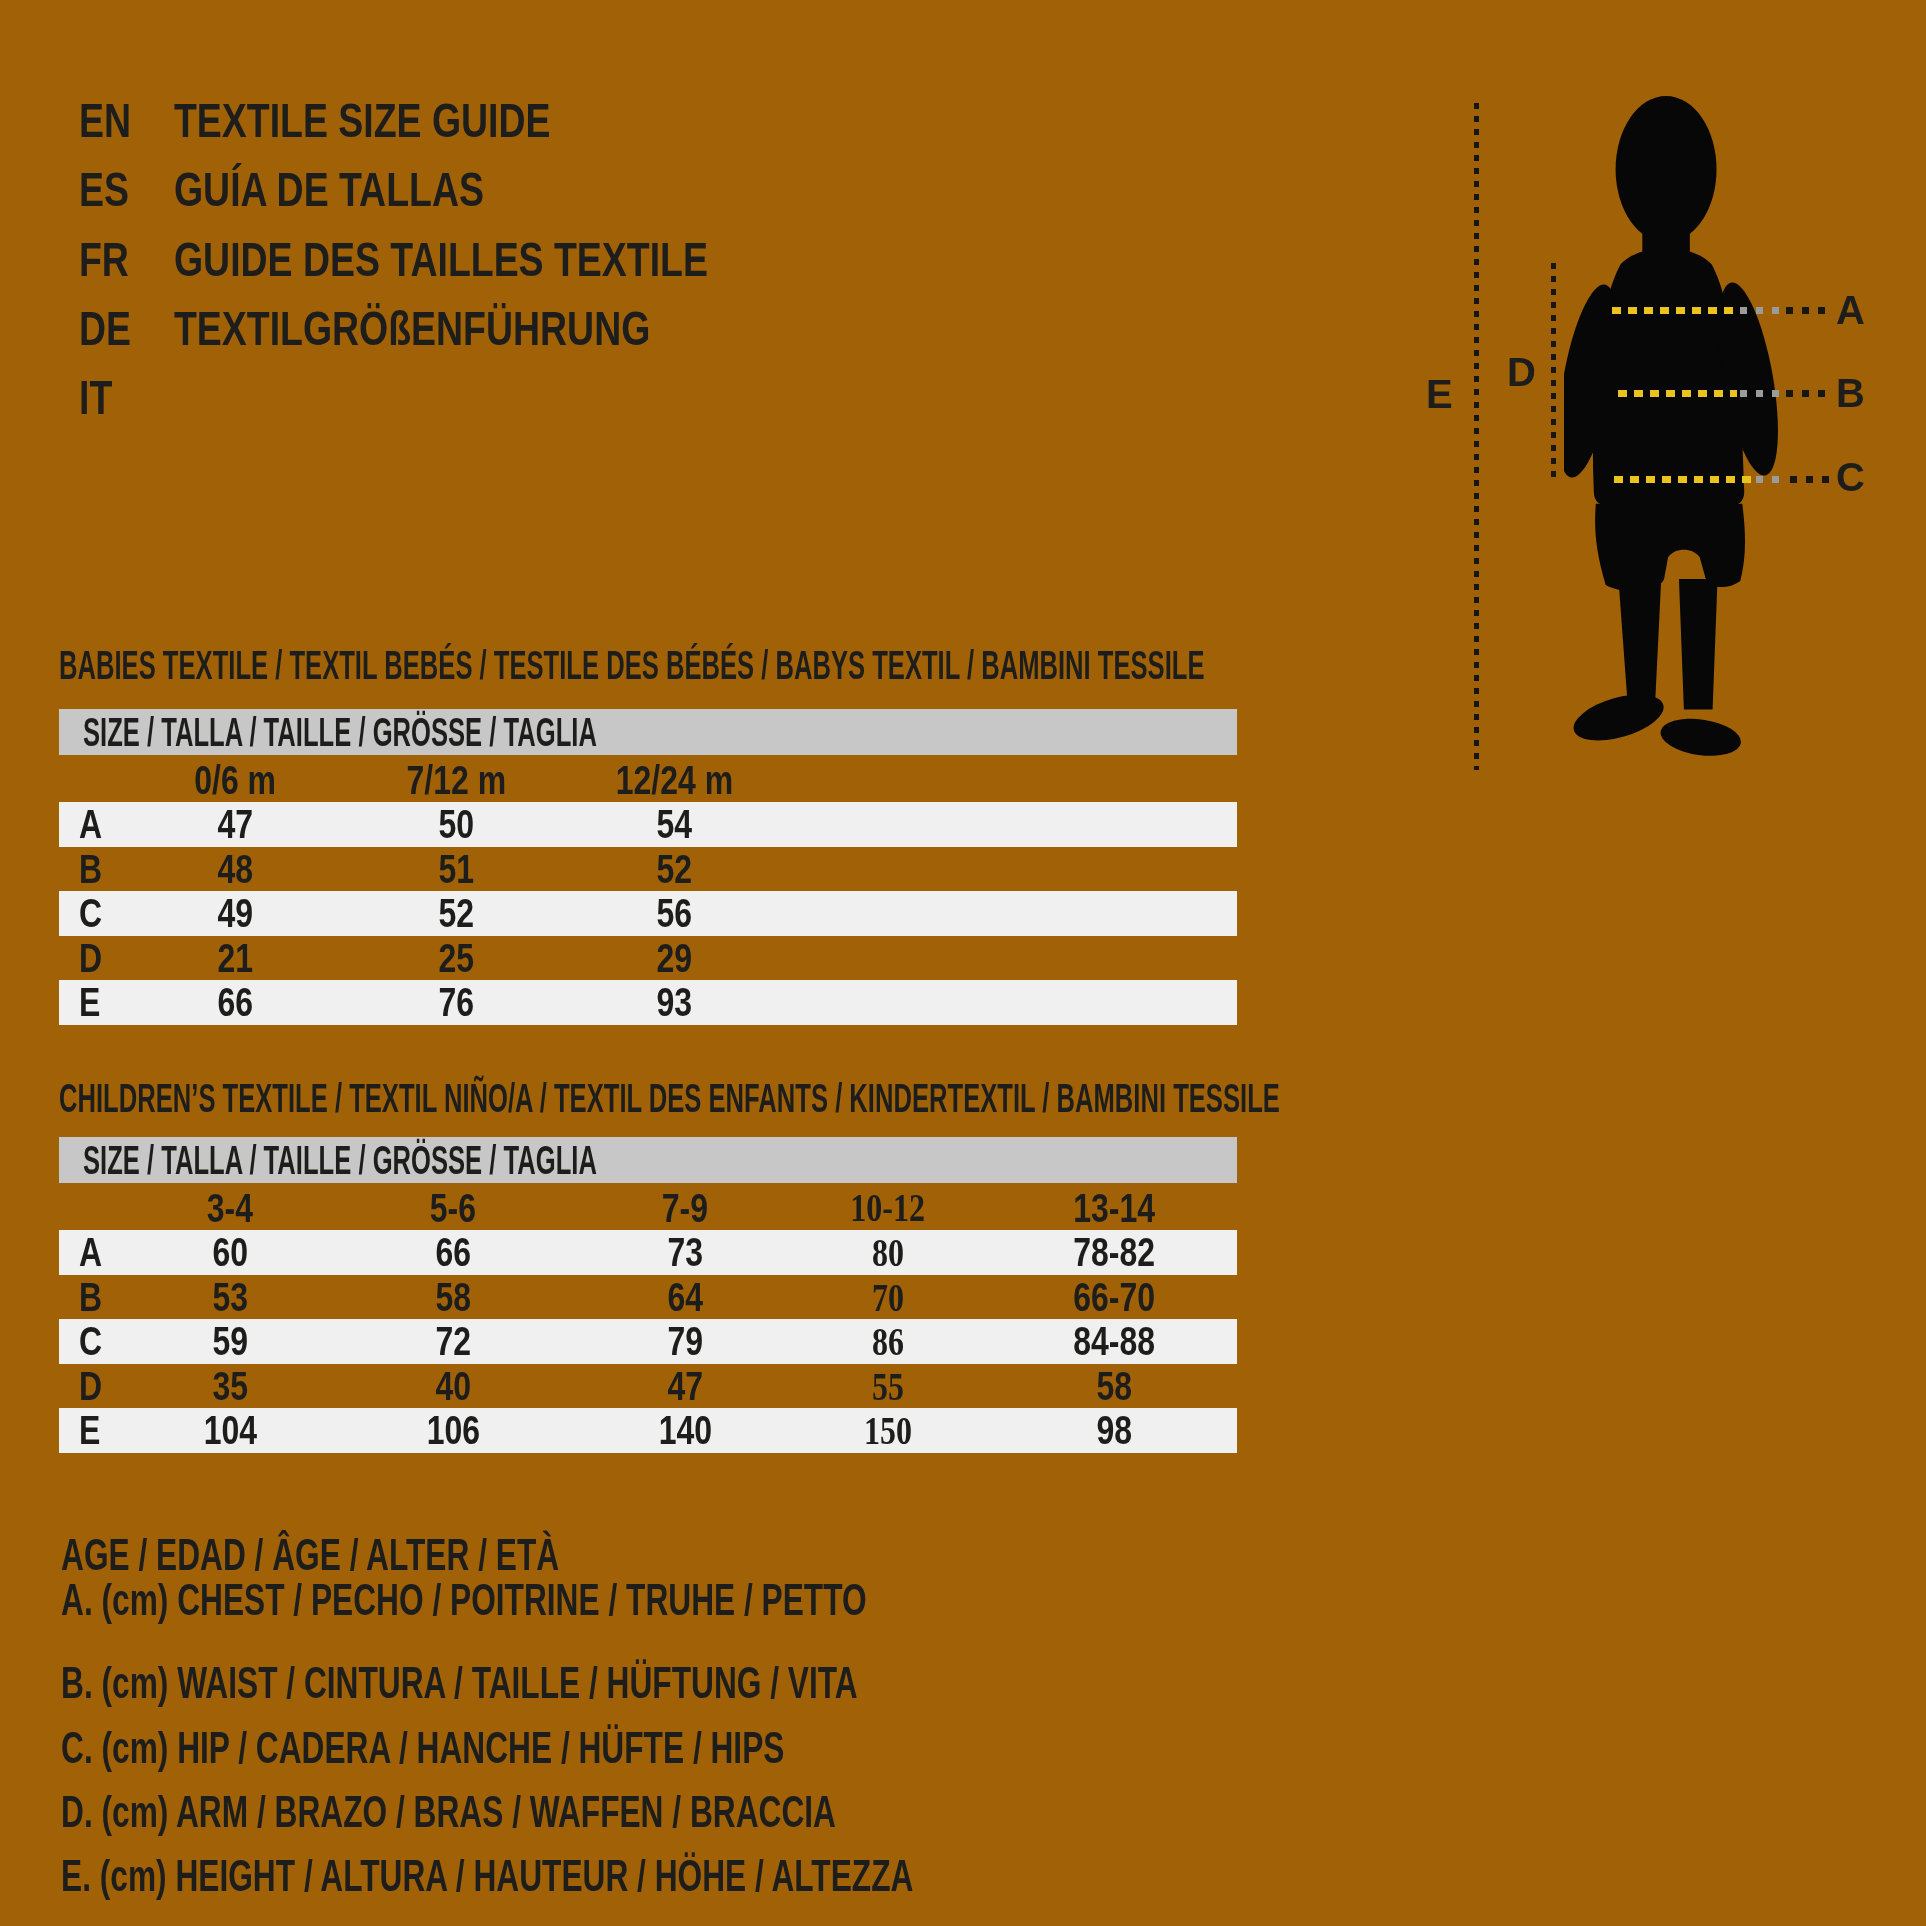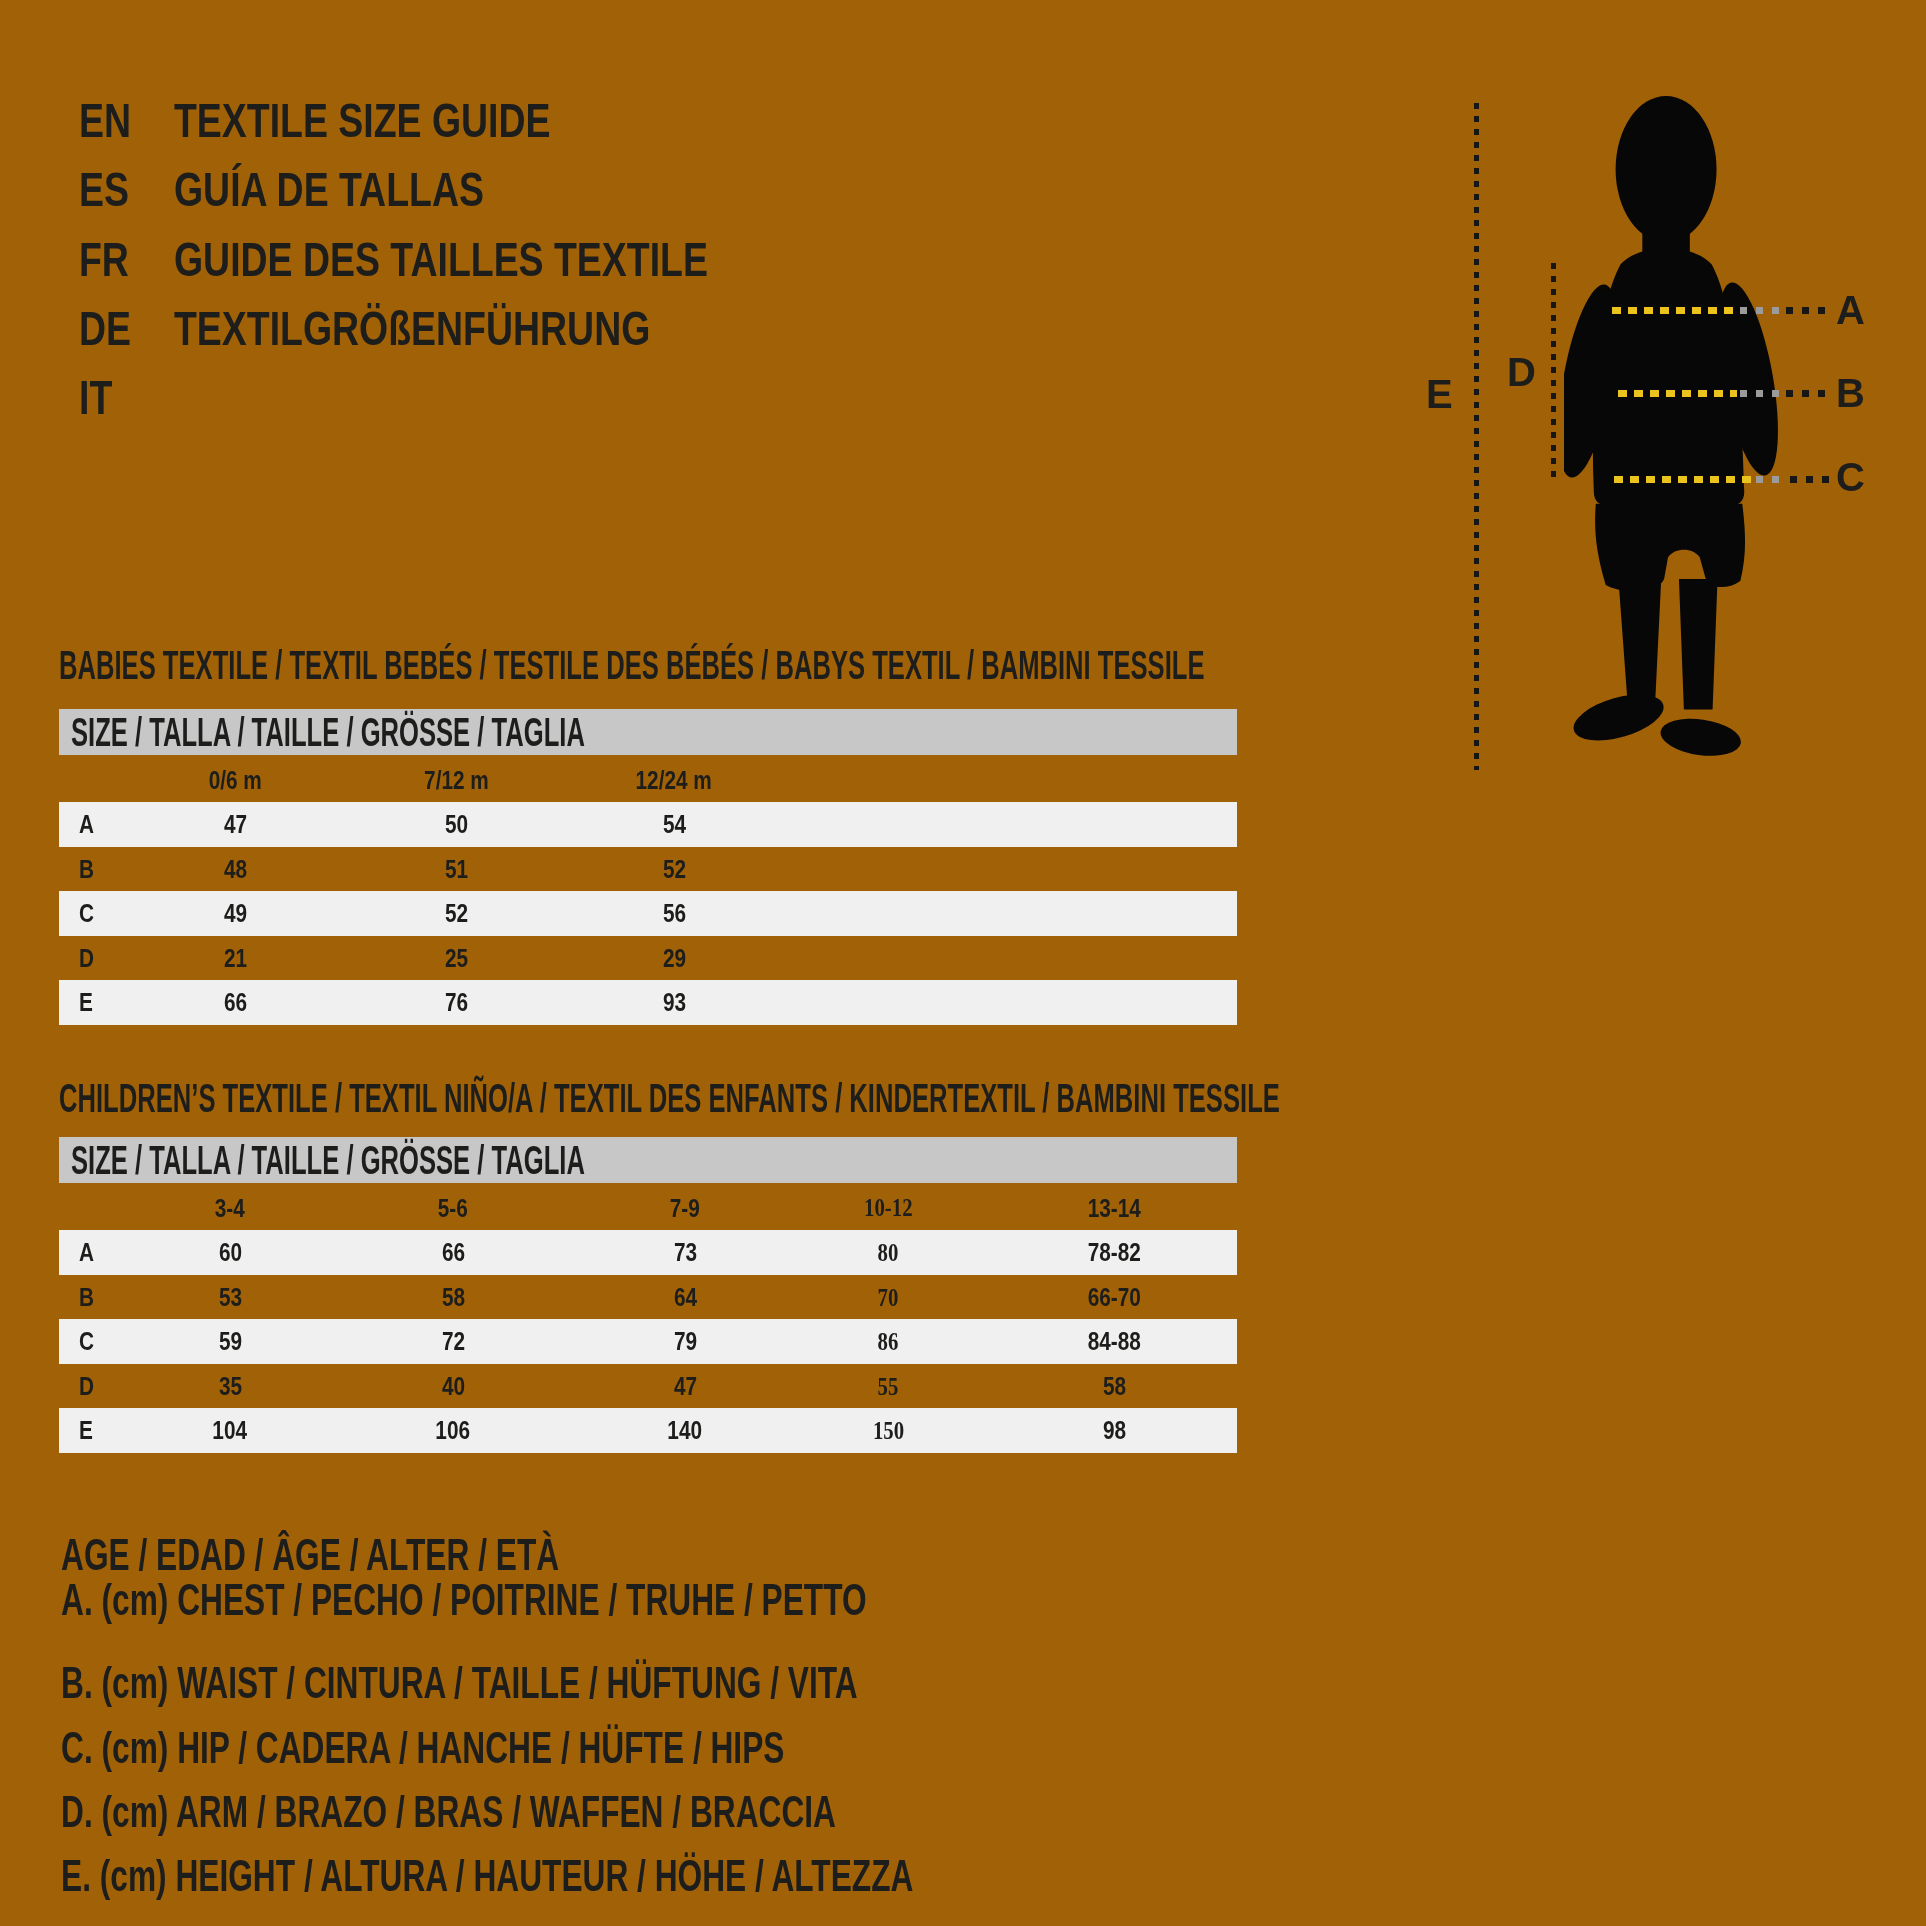--- a/index.html
+++ b/index.html
@@ -16,25 +16,25 @@
   
   .langrow{position:absolute;left:0;width:891px;height:59px;line-height:59px;}
   .langcode{position:absolute;left:79px;top:0;}
   .langtitle{position:absolute;left:174px;top:0;}
 
   
   .sectitle{position:absolute;left:59px;height:46px;line-height:46px;}
 
   
   .twrap{position:absolute;left:59px;width:1178px;}
-  .bar{position:absolute;left:0;top:0;width:1178px;height:46px;background:#c7c7c7;line-height:46px;padding-left:12px;box-sizing:border-box;}
+  .bar{position:absolute;left:0;top:0;width:1178px;height:46px;background:#c7c7c7;line-height:46px;padding-left:24px;box-sizing:border-box;}
   .trow{position:absolute;left:0;width:1178px;height:45px;line-height:45px;}
   .thead{height:46px;line-height:46px;}
   .stripe{background:#f0f0f0;}
-  .cell{position:absolute;top:0;height:100%;font-size:26px;font-weight:700;text-align:center;}
+  .cell{position:absolute;top:0;height:100%;font-size:40px;font-weight:700;text-align:center;}
   .rowlab{left:0;width:77px;text-align:left;padding-left:20px;box-sizing:border-box;}
   .rowlab .num{transform-origin:0 50%;}
   .ba1{left:77px;width:198px;}  .ba2{left:298px;width:198px;} .ba3{left:516px;width:198px;text-decoration:underline;}
   .ch1{left:72px;width:198px;}  .ch2{left:295px;width:198px;} .ch3{left:527px;width:198px;}
   .ch4{left:730px;width:198px;font-family:Liberation Serif, serif;} .ch5{left:956px;width:198px;}
 
   
   .legrow{position:absolute;left:61px;height:55px;line-height:55px;}
 
   

